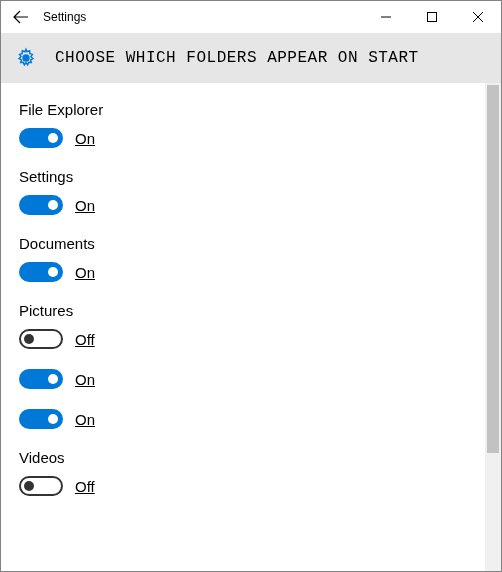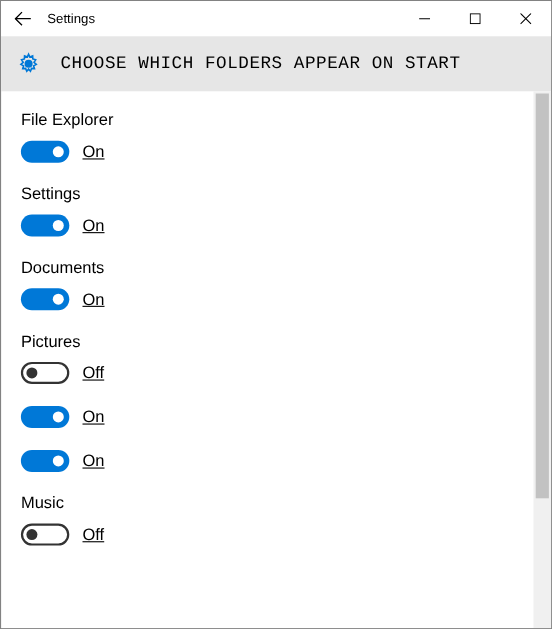--- a/index.html
+++ b/index.html
@@ -224,21 +224,21 @@
             <div class="state">On</div>
           </div>
         </div>
         <div class="group">
           <div class="toggle-row">
             <div class="toggle on"></div>
             <div class="state">On</div>
           </div>
         </div>
         <div class="group">
-          <div class="label">Music</div>
+          <div class="label">Videos</div>
           <div class="toggle-row">
             <div class="toggle off"></div>
             <div class="state">Off</div>
           </div>
         </div>
       </div>
     <div class="scrollbar">
       <div class="thumb" id="thumb" style="margin-top: 0%; height: 76%;"></div>
     </div>
   </div>

